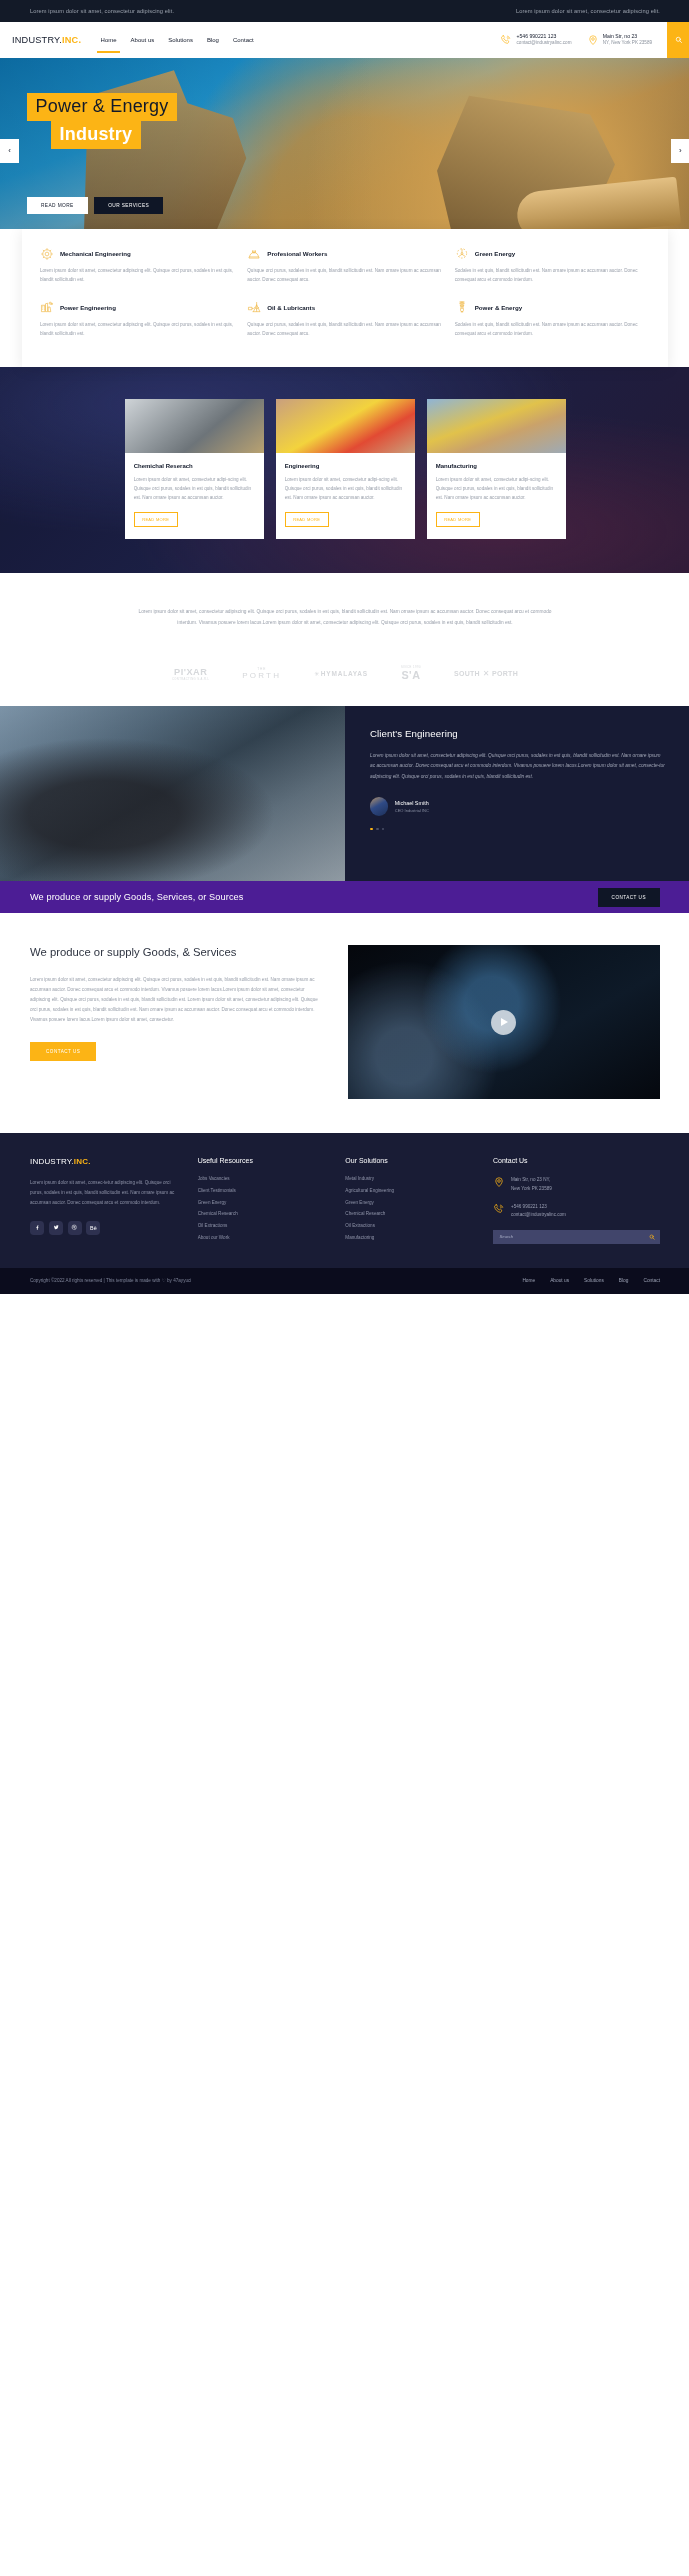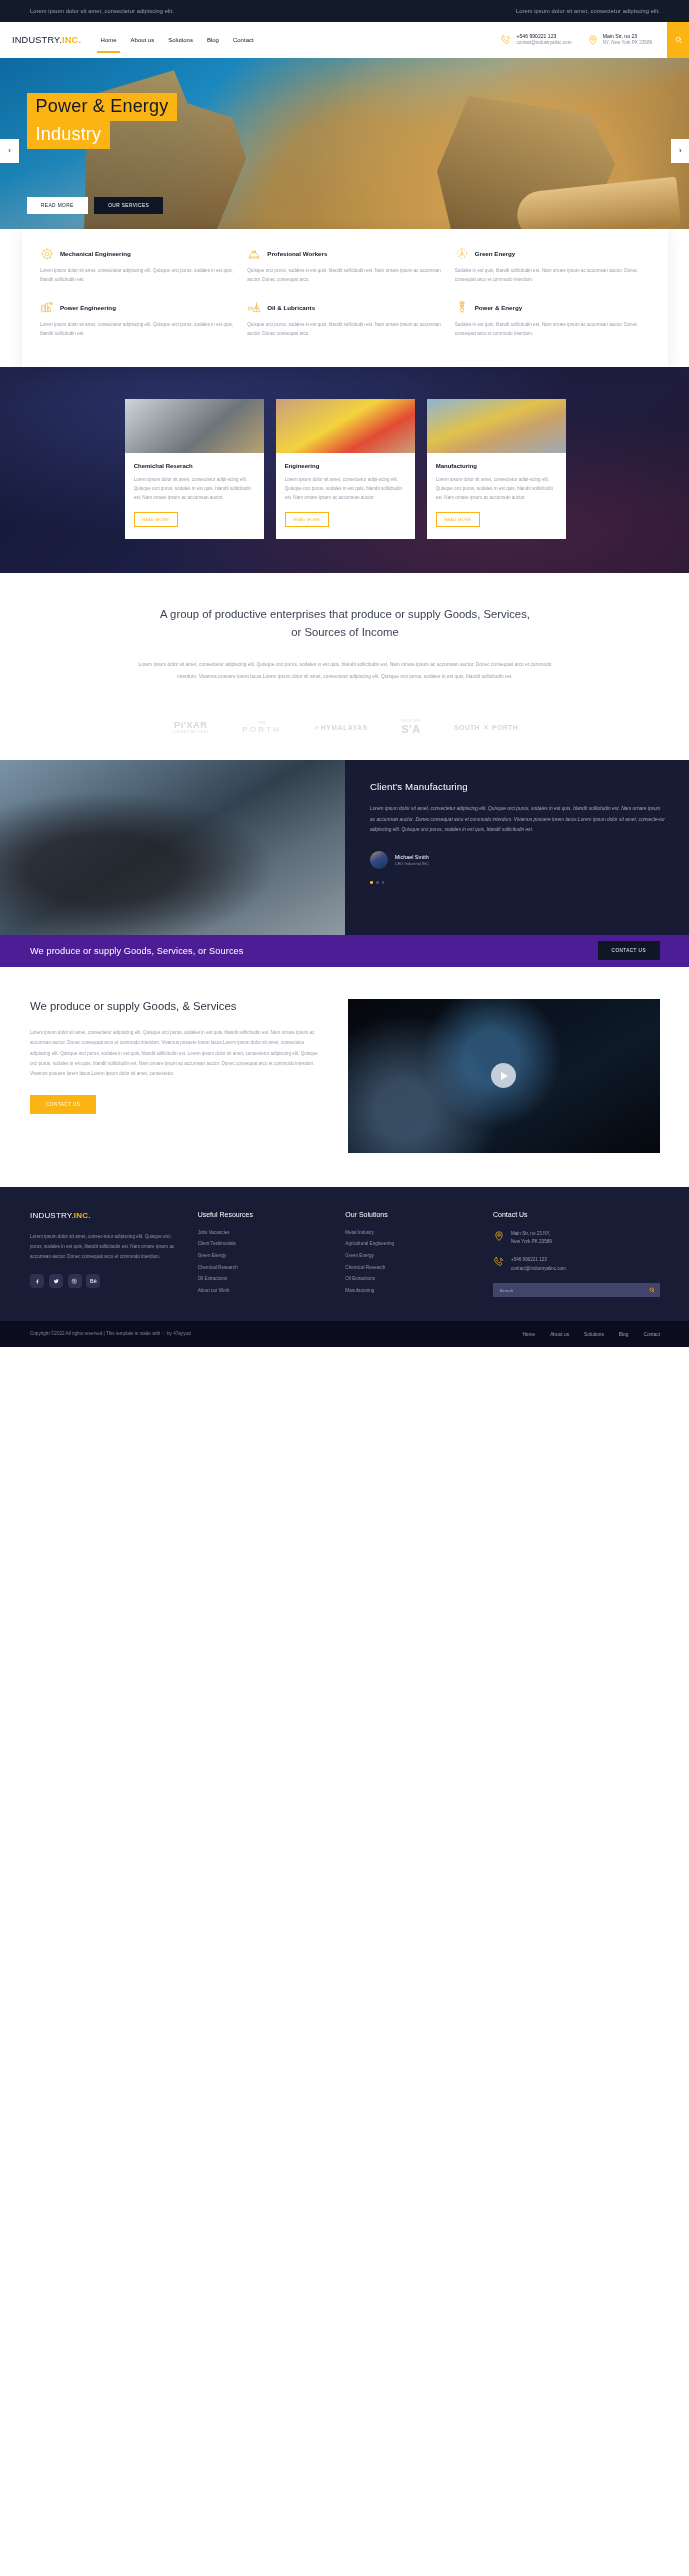--- a/index.html
+++ b/index.html
@@ -85,21 +85,21 @@
   }
   .hero-shade { position:absolute; inset:0; background:linear-gradient(90deg, rgba(0,0,0,.12), rgba(0,0,0,0) 55%); }
 
   .hero-title-block { position:absolute; left:27px; top:35px; z-index:5; }
   .hero-line1 {
     display:inline-block; background:#fcb415; color:#12192a;
     font-size:18px; font-weight:400; padding:3.2px 8.6px 4.3px 8.6px; letter-spacing:0.2px; white-space:nowrap;
   }
   .hero-line2 {
     display:inline-block; background:#fcb415; color:#ffffff;
-    font-size:18px; font-weight:400; padding:3.2px 8.6px 4.3px 8.6px; letter-spacing:0.2px; white-space:nowrap; margin-top:-0.5px;
+    font-size:18px; font-weight:700; padding:3.2px 8.6px 4.3px 8.6px; letter-spacing:0.2px; white-space:nowrap; margin-top:-0.5px;margin-left:24px;
   }
   .hero-buttons { position:absolute; left:27px; top:139px; display:flex; gap:6.5px; z-index:5; }
   .btn-hero-light {
     background:#fff; color:#12192a; font-size:4.8px; letter-spacing:0.4px;
     padding:6px 14px; border:none; cursor:pointer;
   }
   .btn-hero-dark {
     background:#0f1626; color:#fff; font-size:4.8px; letter-spacing:0.4px;
     padding:6px 14px; border:none; cursor:pointer;
   }
@@ -494,21 +494,20 @@
         <div class="card-title">Manufacturing</div>
         <div class="card-text">Lorem ipsum dolor sit amet, consectetur adipi-scing elit. Quisque orci purus, sodales in est quis, blandit sollicitudin est. Nam ornare ipsum ac accumsan auctor.</div>
         <button class="card-btn">READ MORE</button>
       </div>
     </div>
 
   </div>
 </div>
 
 <div class="intro">
-  <h2>A group of productive enterprises that produce or supply Goods, Services, or Sources of Income</h2>
   <p>Lorem ipsum dolor sit amet, consectetur adipiscing elit. Quisque orci purus, sodales in est quis, blandit sollicitudin est. Nam ornare ipsum ac accumsan auctor. Donec consequat arcu et commodo interdum. Vivamus posuere lorem lacus.Lorem ipsum dolor sit amet, consectetur adipiscing elit. Quisque orci purus, sodales in est quis, blandit sollicitudin est.</p>
 </div>
 
 <div class="logos">
   <div class="brand pixar">
     <div class="b-main">PI'XAR</div>
     <div class="b-sub">CONTRACTING S.A.R.L</div>
   </div>
   <div class="brand pirate">
     <div class="b-top">THE</div>
@@ -525,21 +524,21 @@
   <div class="brand south">
     <span class="b-main">SOUTH</span>
     <span class="x">✕</span>
     <span class="b-main">PORTH</span>
   </div>
 </div>
 
 <div class="testi">
   <div class="testi-img"></div>
   <div class="testi-body">
-    <h3>Client's Manufacturing</h3>
+    <h3>Client's Engineering</h3>
     <div class="testi-quote">Lorem ipsum dolor sit amet, consectetur adipiscing elit. Quisque orci purus, sodales in est quis, blandit sollicitudin est. Nam ornare ipsum ac accumsan auctor. Donec consequat arcu et commodo interdum. Vivamus posuere lorem lacus.Lorem ipsum dolor sit amet, consecte-tur adipiscing elit. Quisque orci purus, sodales in est quis, blandit sollicitudin est.</div>
     <div class="testi-person">
       <div class="testi-avatar"></div>
       <div>
         <div class="testi-name">Michael Smith</div>
         <div class="testi-role">CEO Industrial INC</div>
       </div>
     </div>
     <div class="testi-dots">
       <span class="dot on"></span>

